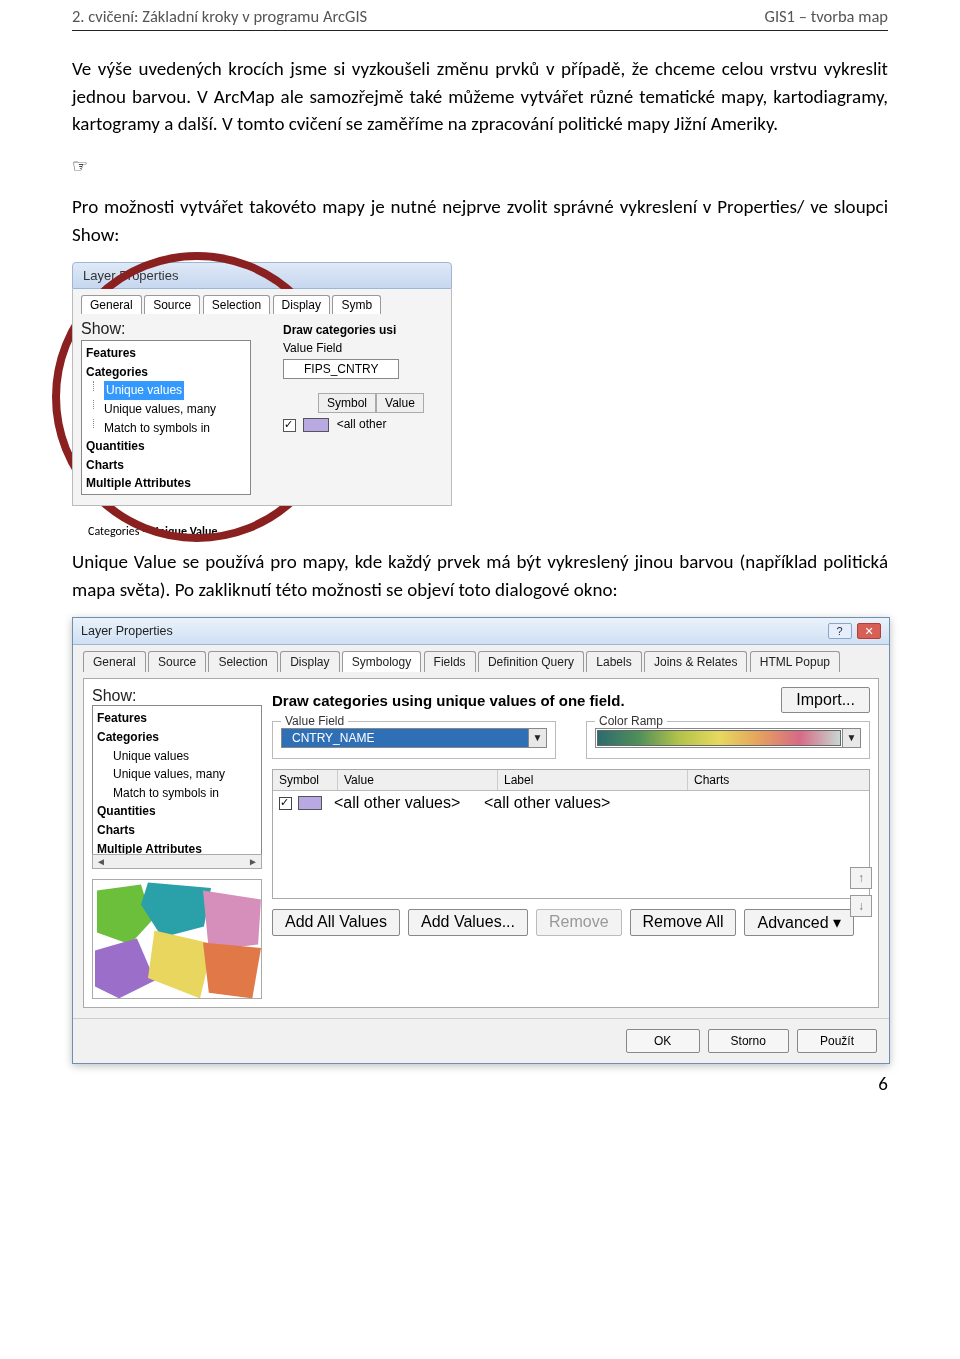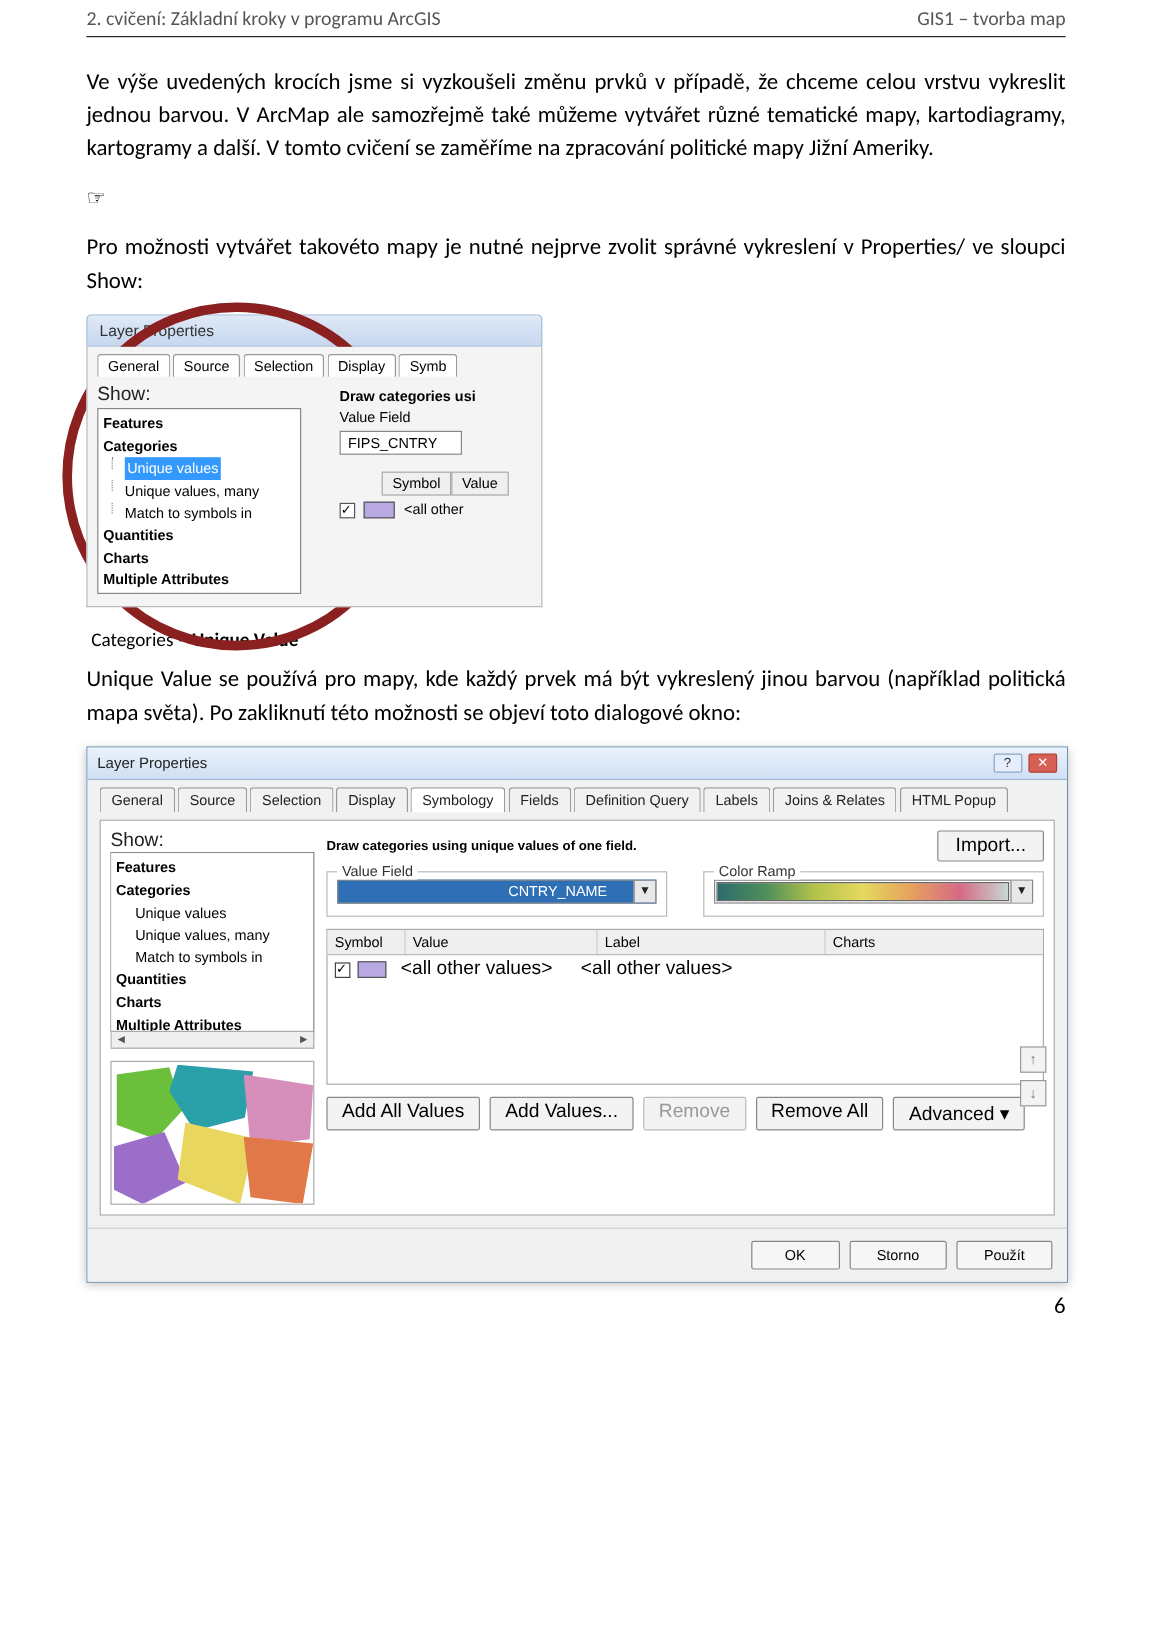--- a/index.html
+++ b/index.html
@@ -41,22 +41,22 @@
     line-height: 1.45;
     text-align: justify;
     margin: 0 0 14px 0;
   }
   .hand-icon::before {
     content: "☞";
     margin-right: 6px;
     font-size: 18px;
   }
   .sub-heading {
-    font-size: 16px;
-    margin: 14px 0 10px 4px;
+    font-size: 12px;
+    margin: 14px 0 10px 16px;
   }
 
   
   .dlg1 {
     width: 380px;
     margin: 8px 0 18px 0;
     position: relative;
     font-family: Tahoma, "Segoe UI", sans-serif;
     font-size: 12.5px;
     background: #fff;
@@ -116,21 +116,21 @@
     position:absolute;
     left: 210px;
     top: 34px;
     font-size:12px;
   }
   .dlg1-right .row { margin-bottom:4px; }
   .dlg1-right .drop {
     display:inline-block;
     background:#fff;
     border:1px solid #888;
-    padding:2px 20px 2px 6px;
+    padding:2px 20px 2px 20px;
     min-width:90px;
   }
   .dlg1-right .colhdr span {
     display:inline-block;
     background:#efefef;
     border:1px solid #aaa;
     padding:2px 8px;
     font-size:12px;
   }
   .dlg1-right .checkbox {
@@ -204,37 +204,37 @@
   }
   .poly{position:absolute;}
   .p1{left:4px;top:4px;width:55px;height:60px;background:#6bbf3b;clip-path:polygon(0 10%,80% 0,100% 60%,60% 100%,0 80%);}
   .p2{left:48px;top:2px;width:70px;height:55px;background:#2aa0a8;clip-path:polygon(10% 0,100% 10%,90% 80%,30% 100%,0 40%);}
   .p3{left:110px;top:10px;width:58px;height:60px;background:#d68fbb;clip-path:polygon(0 0,100% 15%,95% 90%,10% 100%);}
   .p4{left:2px;top:58px;width:60px;height:60px;background:#9b6fc9;clip-path:polygon(0 20%,70% 0,100% 70%,40% 100%,0 80%);}
   .p5{left:55px;top:50px;width:65px;height:68px;background:#e8d65e;clip-path:polygon(10% 0,100% 20%,80% 100%,0 70%);}
   .p6{left:110px;top:62px;width:58px;height:56px;background:#e07848;clip-path:polygon(0 0,100% 10%,85% 100%,10% 90%);}
   .dlg2-right{flex:1;}
   .dlg2-right .toprow{display:flex;align-items:center;gap:10px;}
-  .dlg2-right .desc{font-weight:bold;font-size:11px;flex:1;}
+  .dlg2-right .desc{font-weight:bold;font-size:15px;flex:1;}
   .dlg2-right .btn{
     background:#f3f3f3;border:1px solid #888;padding:3px 14px;font-size:16px;border-radius:2px;
   }
   .dlg2-right .groupbox{
     border:1px solid #bbb;margin-top:8px;padding:6px 8px 10px 8px;position:relative;
   }
   .dlg2-right .groupbox .legend{
     position:absolute;top:-8px;left:8px;background:#fff;padding:0 4px;font-size:12px;color:#333;
   }
   .dlg2-right .fields{display:flex;gap:30px;}
   .dlg2-right .fieldcol{flex:1;}
   .dlg2-right .combo{
     display:flex;align-items:center;background:#fff;border:1px solid #888;height:20px;
   }
   .dlg2-right .combo.sel{background:#2f6fb5;color:#fff;}
-  .dlg2-right .combo .txt{flex:1;padding:0 22px;font-size:12px;text-align:right;}
+  .dlg2-right .combo .txt{flex:1;padding:0 10px;font-size:12px;}
   .dlg2-right .combo .arrow{
     width:18px;text-align:center;border-left:1px solid #888;background:#e8e8e8;color:#222;font-size:10px;line-height:18px;
   }
   .dlg2-right .ramp{
     flex:1;height:16px;border:1px solid #666;
     background:linear-gradient(90deg,#2c6b6e,#4f8f5a,#b2c24a,#e6d95e,#e6a15e,#d66a85,#c7d7d2);
     margin:1px;
   }
   .dlg2-right .table{
     margin-top:10px;border:1px solid #aaa;background:#fff;height:130px;position:relative;

